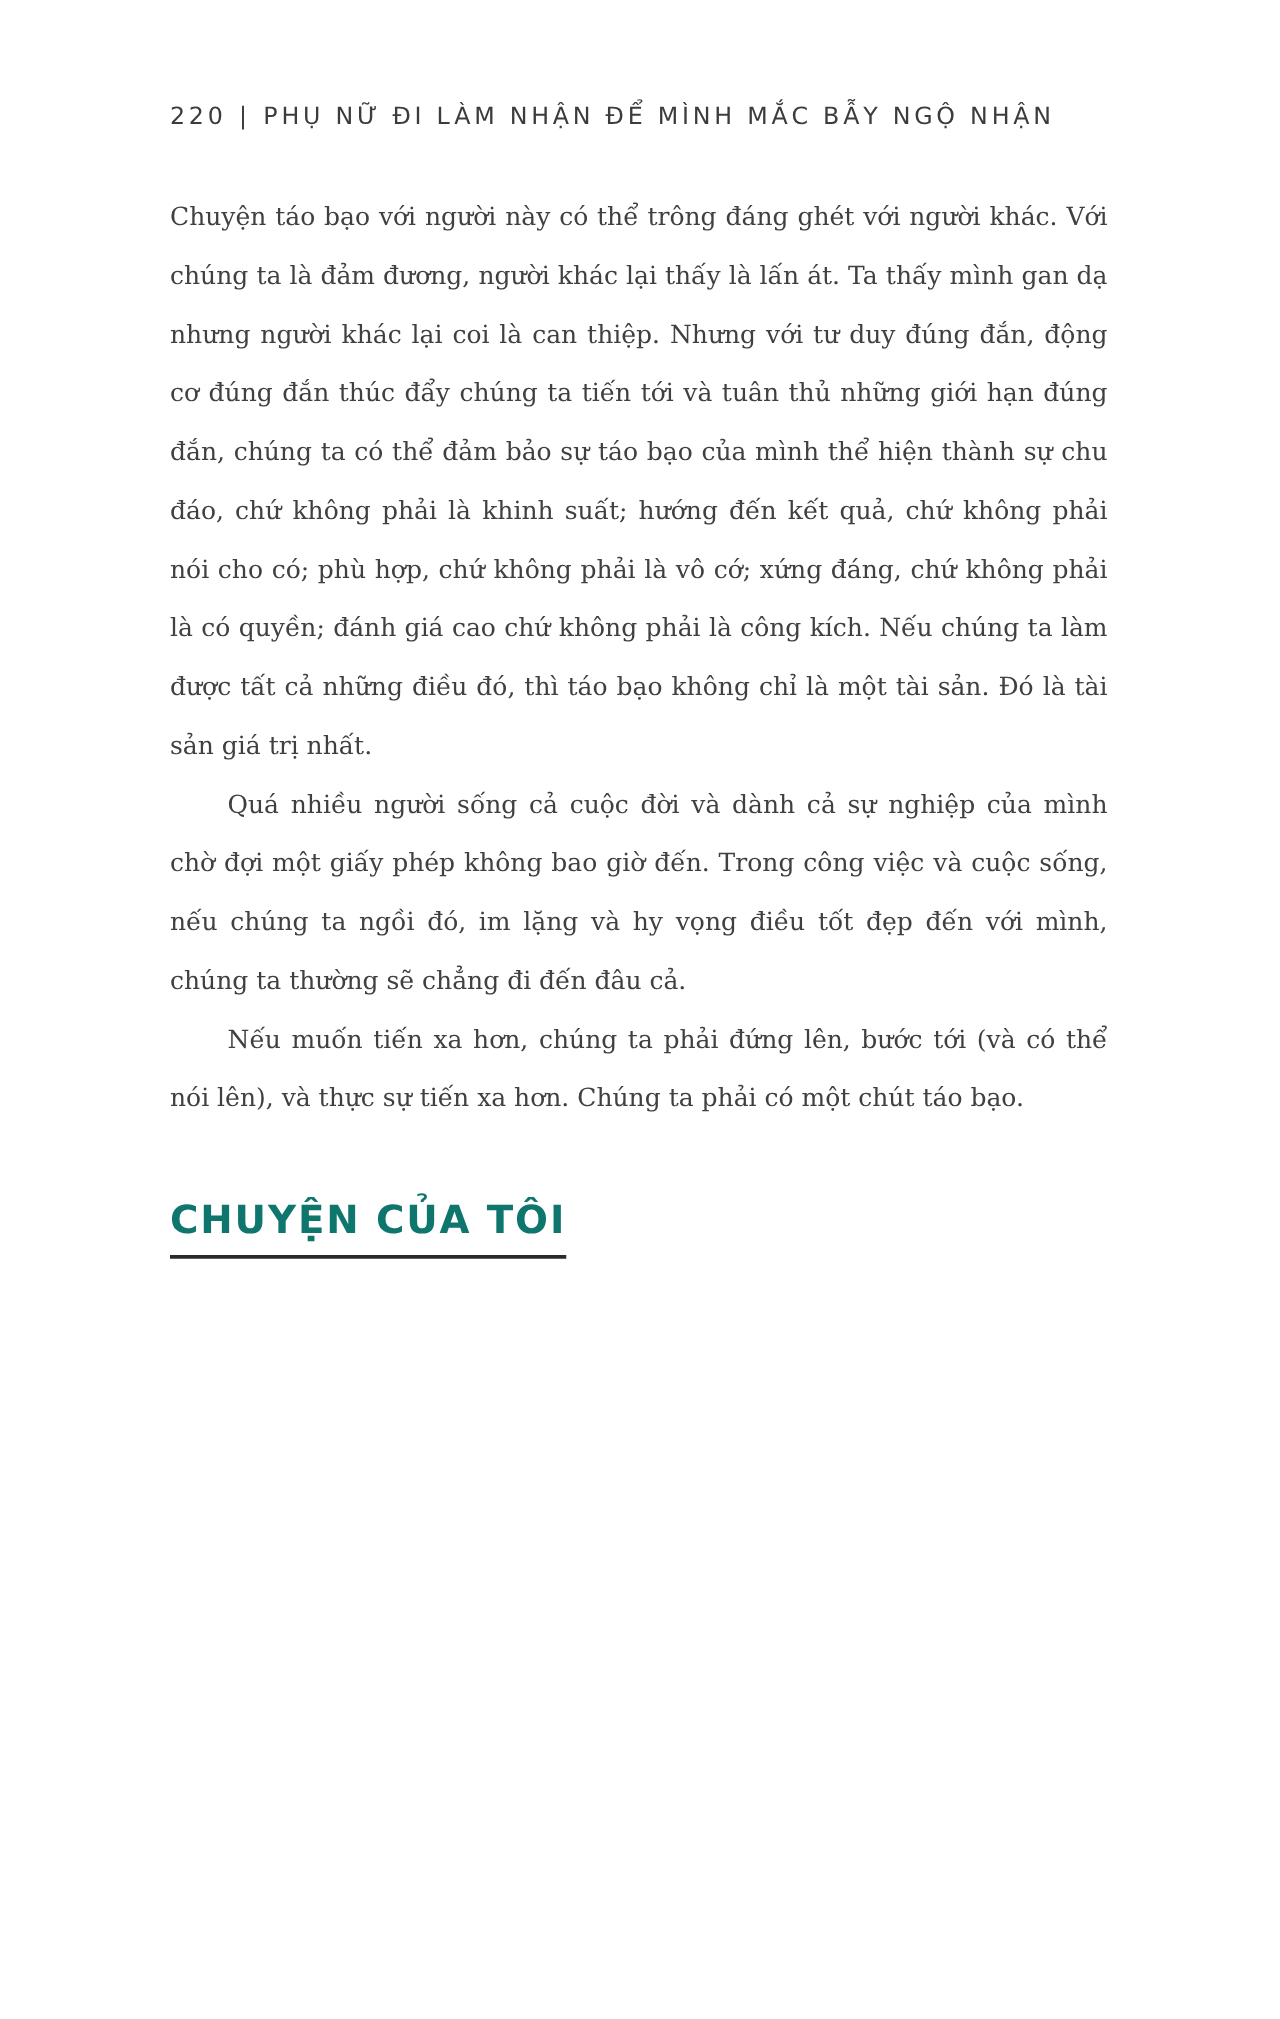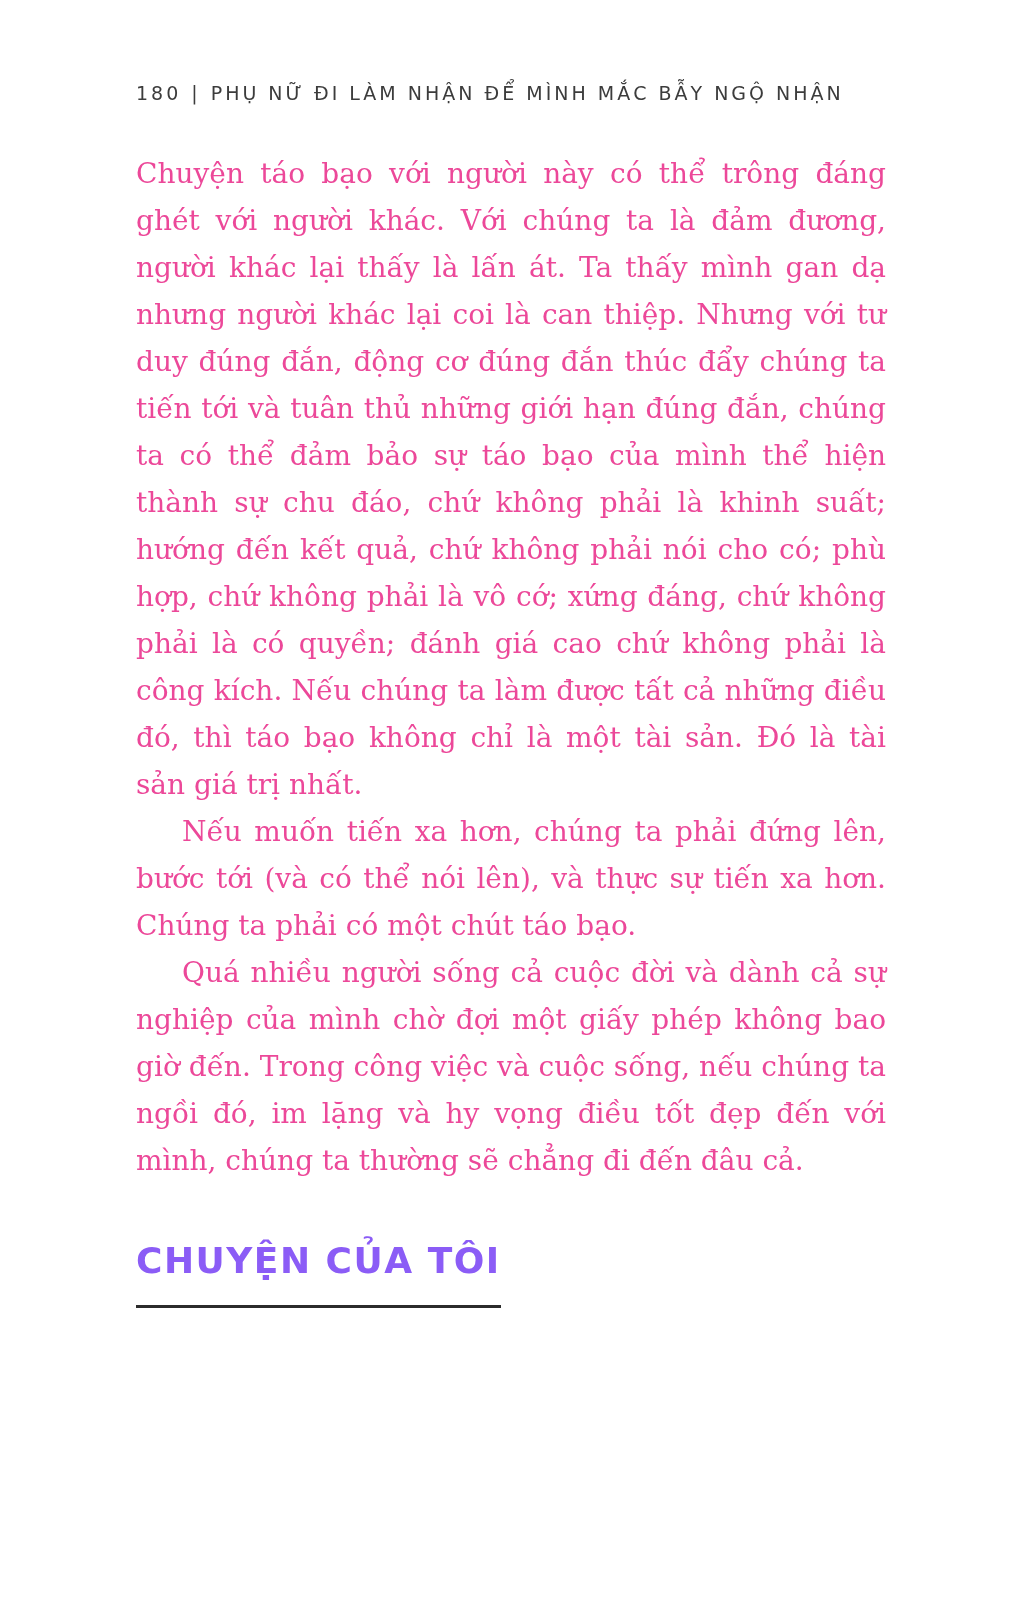--- a/index.html
+++ b/index.html
@@ -28,52 +28,52 @@
     color: #3c3c3c;
     white-space: nowrap;
     margin-bottom: 46px;
   }
   .running-head .divider {
     margin: 0 10px;
     color: #3c3c3c;
   }
   .body-text p {
     font-family: "DejaVu Serif", "Liberation Serif", serif;
-    font-size: 28px;
+    font-size: 20px;
     line-height: 47px;
     text-align: justify;
-    color: #ec4899;
+    color: #404040;
     margin: 0;
   }
   .body-text p.indent {
     text-indent: 46px;
   }
   .section-heading {
     font-family: "DejaVu Sans", "Liberation Sans", sans-serif;
-    font-size: 36px;
+    font-size: 31px;
     font-weight: bold;
     letter-spacing: 1.5px;
-    color: #8b5cf6;
+    color: #0f766e;
     width: fit-content;
     margin: 56px 0 42px 0;
-    padding-bottom: 24px;
+    padding-bottom: 10px;
     border-bottom: 3px solid #2b2b2b;
   }
 </style>
 </head>
 <body>
 
 <div class="page">
 
   <header class="running-head">
-    <span>180</span><span class="divider">|</span><span>PHỤ NỮ ĐI LÀM NHẬN ĐỂ MÌNH MẮC BẪY NGỘ NHẬN</span>
+    <span>220</span><span class="divider">|</span><span>PHỤ NỮ ĐI LÀM NHẬN ĐỂ MÌNH MẮC BẪY NGỘ NHẬN</span>
   </header>
 
   <main class="body-text">
     <p>Chuyện táo bạo với người này có thể trông đáng ghét với người khác. Với chúng ta là đảm đương, người khác lại thấy là lấn át. Ta thấy mình gan dạ nhưng người khác lại coi là can thiệp. Nhưng với tư duy đúng đắn, động cơ đúng đắn thúc đẩy chúng ta tiến tới và tuân thủ những giới hạn đúng đắn, chúng ta có thể đảm bảo sự táo bạo của mình thể hiện thành sự chu đáo, chứ không phải là khinh suất; hướng đến kết quả, chứ không phải nói cho có; phù hợp, chứ không phải là vô cớ; xứng đáng, chứ không phải là có quyền; đánh giá cao chứ không phải là công kích. Nếu chúng ta làm được tất cả những điều đó, thì táo bạo không chỉ là một tài sản. Đó là tài sản giá trị nhất.</p>
+    <p class="indent">Quá nhiều người sống cả cuộc đời và dành cả sự nghiệp của mình chờ đợi một giấy phép không bao giờ đến. Trong công việc và cuộc sống, nếu chúng ta ngồi đó, im lặng và hy vọng điều tốt đẹp đến với mình, chúng ta thường sẽ chẳng đi đến đâu cả.</p>
     <p class="indent">Nếu muốn tiến xa hơn, chúng ta phải đứng lên, bước tới (và có thể nói lên), và thực sự tiến xa hơn. Chúng ta phải có một chút táo bạo.</p>
-    <p class="indent">Quá nhiều người sống cả cuộc đời và dành cả sự nghiệp của mình chờ đợi một giấy phép không bao giờ đến. Trong công việc và cuộc sống, nếu chúng ta ngồi đó, im lặng và hy vọng điều tốt đẹp đến với mình, chúng ta thường sẽ chẳng đi đến đâu cả.</p>
 
     <h2 class="section-heading">CHUYỆN CỦA TÔI</h2>
 
   </main>
 
 </div>
 
 </body></html>

